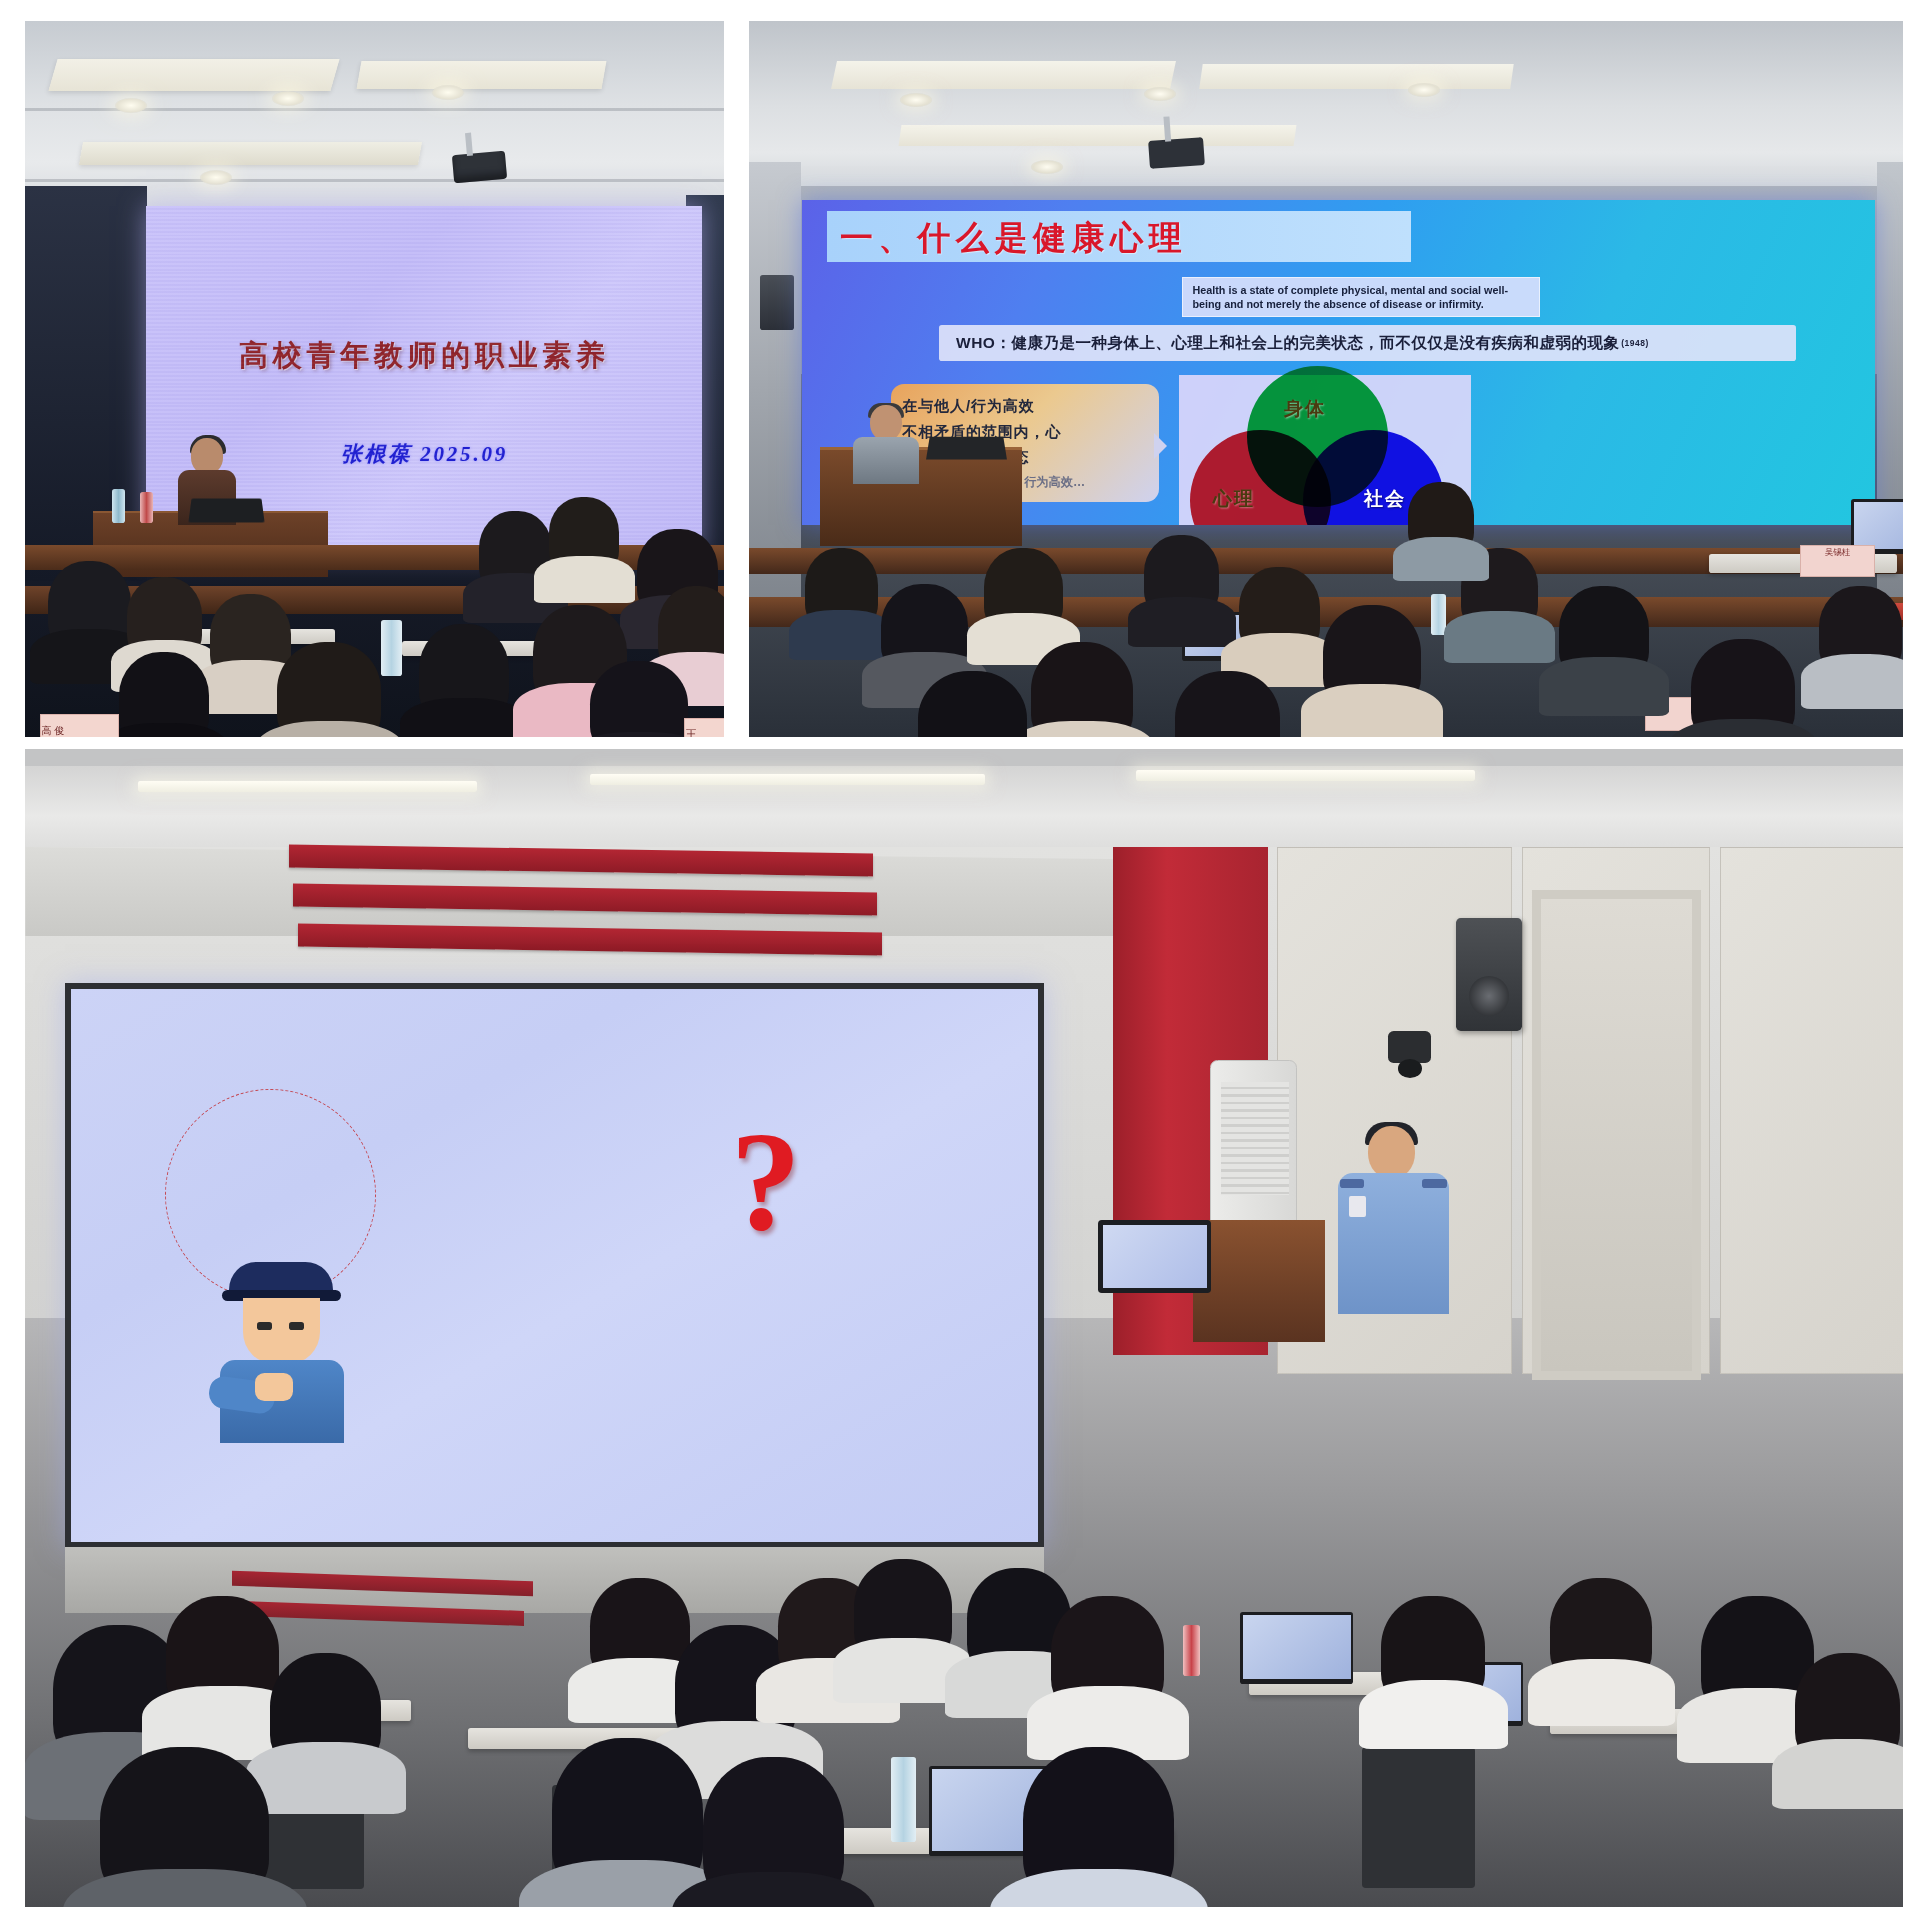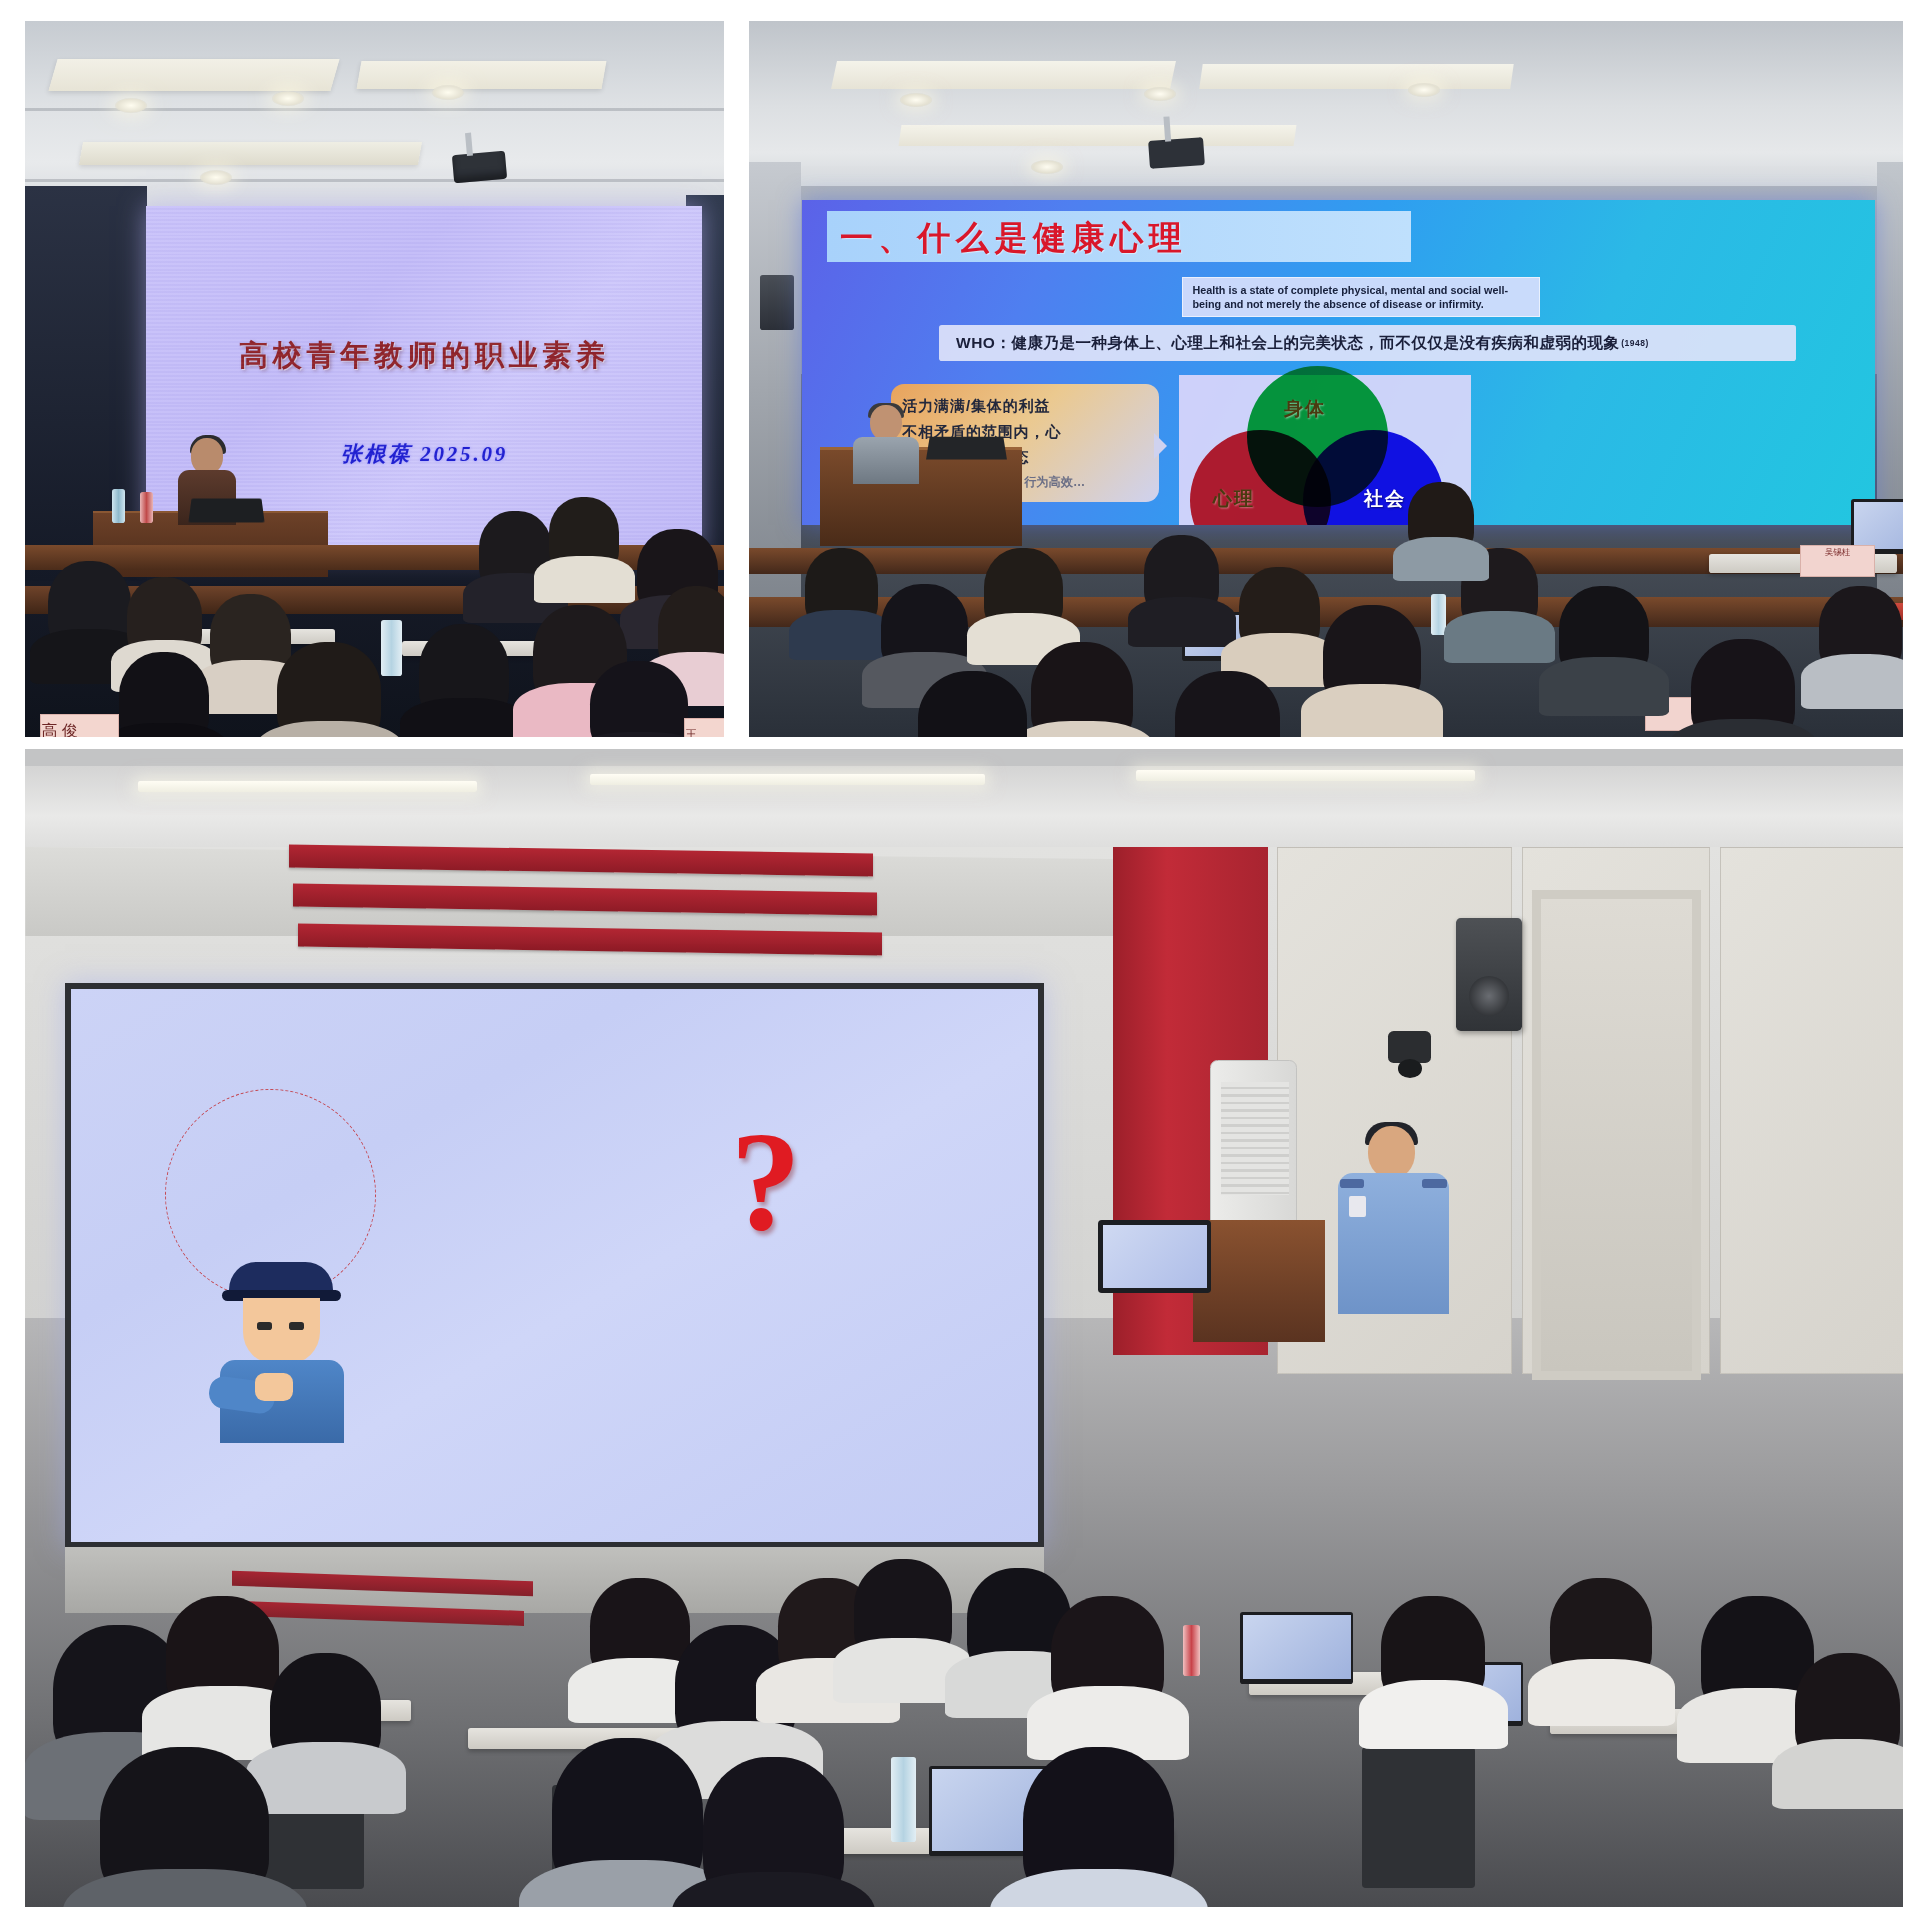--- a/index.html
+++ b/index.html
@@ -476,21 +476,21 @@
       </div>
     <div class="aud" style="left:565px; top:640px; width:98px; height:94px;">
         <div class="h" style="background:#15131a"></div>
         <div class="sh" style="background:#1a1820"></div>
       </div>
     <div class="aud" style="left:94px; top:631px; width:90px;  height:94px;">
         <div class="h" style="background:#121116"></div>
         <div class="sh" style="background:#0e0d12"></div>
       </div>
 
-    <div class="placard" style="position:absolute;left:15px;  top:693px; width:79px; height:34px; background:#f3d6cf; border:0.9px solid #dbb2ab; color:#6d2626; font-size:16px; line-height:32px;">高 俊</div>
+    <div class="placard" style="position:absolute;left:15px;  top:693px; width:79px; height:34px; background:#f3d6cf; border:0.9px solid #dbb2ab; color:#6d2626; font-size:10px; line-height:32px;">高 俊</div>
     <div class="placard" style="position:absolute;left:659px; top:697px; width:43px; height:32px; background:#f3d6cf; border:0.9px solid #dbb2ab; color:#6d2626; font-size:11.3px; line-height:30px;">王</div>
   </div>
 
   <div class="photo" id="photo-2">
     <div class="room"></div>
     <div class="ceiling"></div>
     <div class="ceil-panel cpa"></div>
     <div class="ceil-panel cpb"></div>
     <div class="ceil-panel cpc"></div>
     <div class="downlight" style="left:151px; top:72px"></div>
@@ -505,21 +505,21 @@
 
     <div class="screen">
       <div class="s2-titlebar"></div>
       <div class="s2-title">一、什么是健康心理</div>
       <div class="s2-engbox">Health is a state of complete physical, mental and social well-being and not merely the absence of disease or infirmity.</div>
       <div class="s2-whobox">
         <span>WHO：健康乃是一种身体上、心理上和社会上的完美状态，而不仅仅是没有疾病和虚弱的现象</span>
           <span class="yr">(1948)</span>
       </div>
       <div class="s2-bubble">
-        <div>活力满满/集体的利益</div>
+        <div>在与他人/行为高效</div>
         <div>不相矛盾的范围内，心</div>
         <div>理功能的最佳状态</div>
         <div class="faint">积极向上、活力满满、行为高效…</div>
       </div>
       <div class="venn">
         <div class="c c-top"></div>
         <div class="c c-left"></div>
         <div class="c c-right"></div>
         <div class="lbl l-top">身体</div>
         <div class="lbl l-left">心理</div>

